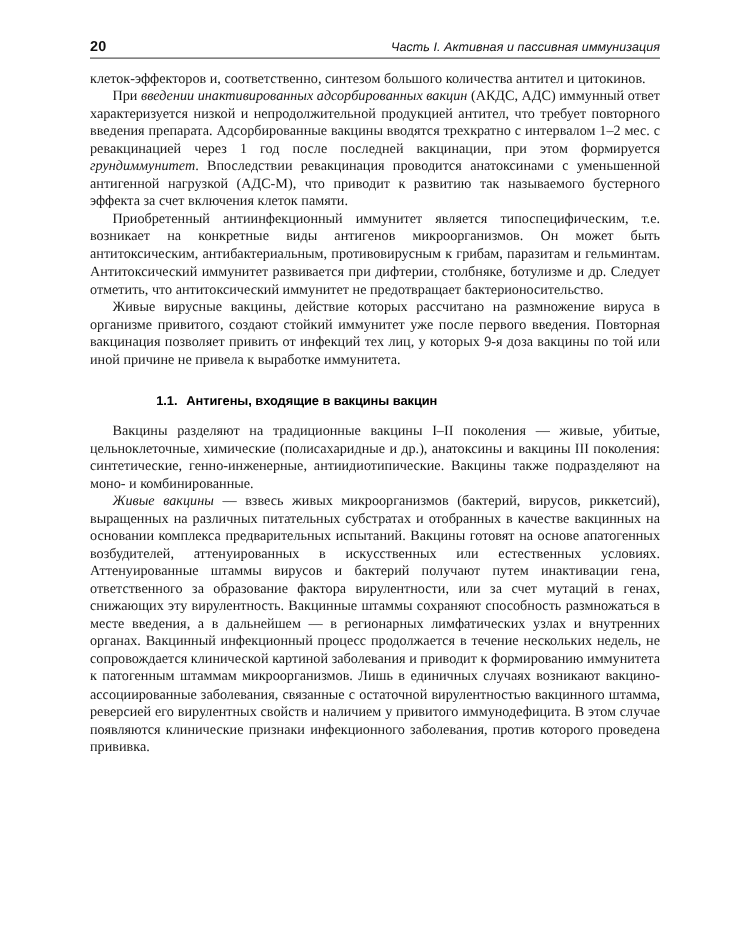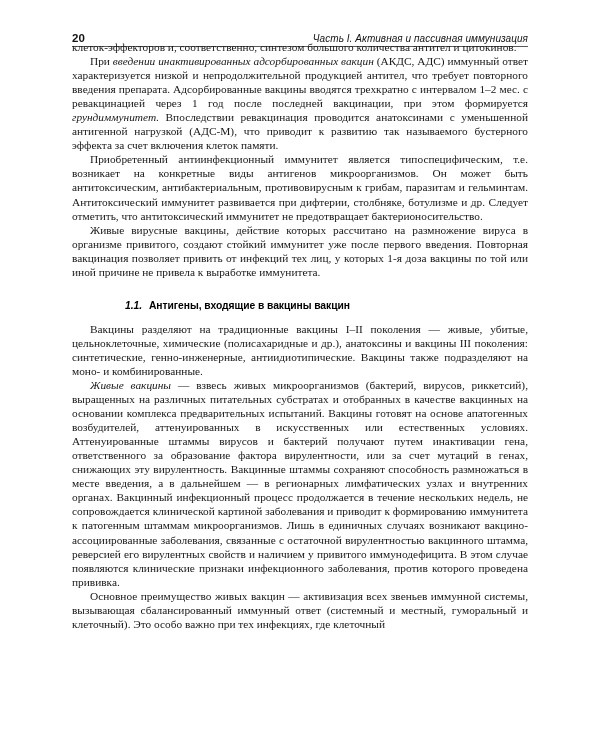--- a/index.html
+++ b/index.html
@@ -51,21 +51,21 @@
     color: #111;
     line-height: 1;
     letter-spacing: .05px;
     white-space: nowrap;
   }
 
   
   .textblock {
     position: absolute;
     left: 72px;
-    top: 40px;
+    top: 56px;
     width: 456px;
   }
 
   p.para {
     margin: 0;
     font-size: 11.35px;
     line-height: 14.05px;
     text-align: justify;
     text-indent: 18px;
     text-justify: inter-word;
@@ -84,51 +84,49 @@
     font-weight: bold;
     font-size: 10.3px;
     color: #000;
     margin: 0;
     padding-left: 53px;
     line-height: 13px;
     letter-spacing: -.05px;
   }
   .section-heading .num {
     margin-right: 7px;
-    font-style: italic;
   }
   .space-before-heading { height: 20px; }
   .space-after-heading  { height: 10px; }
 </style>
 </head>
 <body>
 
 <div class="page">
 
   <div class="page-header">
     <span class="folio">20</span>
     <span class="running-title">Часть I. Активная и пассивная иммунизация</span>
   </div>
 
   <div class="textblock">
 
     <div id="paras-before">
         <p class="para noindent"><span>клеток-эффекторов и, соответственно, синтезом большого количества антител и цитокинов.</span></p>
         <p class="para"><span>При </span><i>введении инактивированных адсорбированных вакцин</i><span> (АКДС, АДС) иммунный ответ характеризуется низкой и непродолжительной продукцией антител, что требует повторного введения препарата. Адсорбированные вакцины вводятся трехкратно с интервалом 1–2 мес. с ревакцинацией через 1 год после последней вакцинации, при этом формируется </span><i>грундиммунитет</i><span>. Впоследствии ревакцинация проводится анатоксинами с уменьшенной антигенной нагрузкой (АДС-М), что приводит к развитию так называемого бустерного эффекта за счет включения клеток памяти.</span></p>
         <p class="para"><span>Приобретенный антиинфекционный иммунитет является типоспецифическим, т.е. возникает на конкретные виды антигенов микроорганизмов. Он может быть антитоксическим, антибактериальным, противовирусным к грибам, паразитам и гельминтам. Антитоксический иммунитет развивается при дифтерии, столбняке, ботулизме и др. Следует отметить, что антитоксический иммунитет не предотвращает бактерионосительство.</span></p>
-        <p class="para"><span>Живые вирусные вакцины, действие которых рассчитано на размножение вируса в организме привитого, создают стойкий иммунитет уже после первого введения. Повторная вакцинация позволяет привить от инфекций тех лиц, у которых 1-я доза вакцины по той или иной причине не привела к выработке иммунитета.</span></p>
+        <p class="para"><span>Живые вирусные вакцины, действие которых рассчитано на размножение вируса в организме привитого, создают стойкий иммунитет уже после первого введения. Повторная вакцинация позволяет привить от инфекций тех лиц, у которых 9-я доза вакцины по той или иной причине не привела к выработке иммунитета.</span></p>
       </div>
 
     <div class="space-before-heading"></div>
     <div class="section-heading">
       <span class="num">1.1.</span><span>Антигены, входящие в вакцины вакцин</span>
     </div>
     <div class="space-after-heading"></div>
 
     <div id="paras-after">
         <p class="para"><span>Вакцины разделяют на традиционные вакцины I–II поколения — живые, убитые, цельноклеточные, химические (полисахаридные и др.), анатоксины и вакцины III поколения: синтетические, генно-инженерные, антиидиотипические. Вакцины также подразделяют на моно- и комбинированные.</span></p>
         <p class="para"><i>Живые вакцины</i><span> — взвесь живых микроорганизмов (бактерий, вирусов, риккетсий), выращенных на различных питательных субстратах и отобранных в качестве вакцинных на основании комплекса предварительных испытаний. Вакцины готовят на основе апатогенных возбудителей, аттенуированных в искусственных или естественных условиях. Аттенуированные штаммы вирусов и бактерий получают путем инактивации гена, ответственного за образование фактора вирулентности, или за счет мутаций в генах, снижающих эту вирулентность. Вакцинные штаммы сохраняют способность размножаться в месте введения, а в дальнейшем — в регионарных лимфатических узлах и внутренних органах. Вакцинный инфекционный процесс продолжается в течение нескольких недель, не сопровождается клинической картиной заболевания и приводит к формированию иммунитета к патогенным штаммам микроорганизмов. Лишь в единичных случаях возникают вакцино-ассоциированные заболевания, связанные с остаточной вирулентностью вакцинного штамма, реверсией его вирулентных свойств и наличием у привитого иммунодефицита. В этом случае появляются клинические признаки инфекционного заболевания, против которого проведена прививка.</span></p>
-        <p class="para"><span>Основное преимущество живых вакцин — активизация всех звеньев иммунной системы, вызывающая сбалансированный иммунный ответ (системный и местный, гуморальный и клеточный). Это особо важно при тех инфекциях, где клеточный</span></p>
       </div>
 
   </div>
 
 </div>
 
 </body></html>

